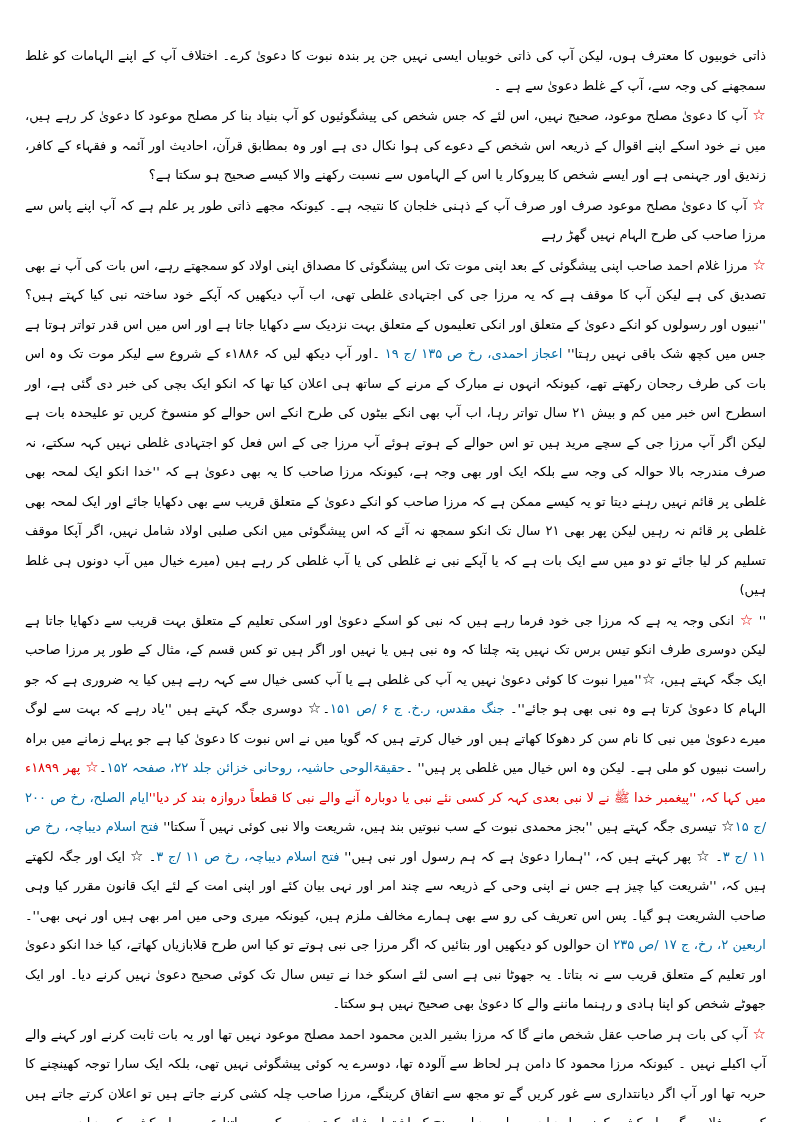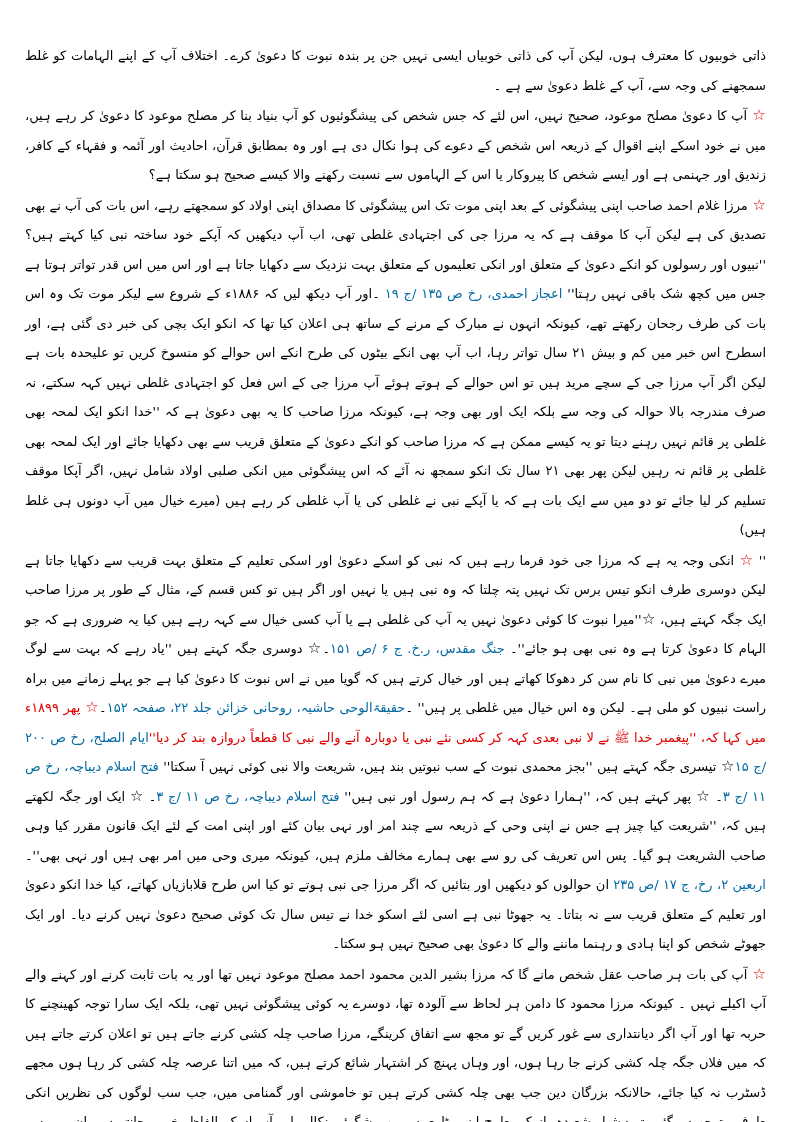--- a/index.html
+++ b/index.html
@@ -38,17 +38,18 @@
   
   .seg-sr { color: #e00000; font-size: 15px; }
 </style>
 </head>
 <body>
 
 <div class="page">
   <div class="doc">
       <p class="para"><span class="seg-n">ذاتی خوبیوں کا معترف ہوں، لیکن آپ کی ذاتی خوبیاں ایسی نہیں جن پر بندہ نبوت کا دعویٰ کرے۔ اختلاف آپ کے اپنے الہامات کو غلط سمجھنے کی وجہ سے، آپ کے غلط دعویٰ سے ہے ۔</span></p>
       <p class="para"><span class="seg-sr">☆ </span><span class="seg-n">آپ کا دعویٰ مصلح موعود، صحیح نہیں، اس لئے کہ جس شخص کی پیشگوئیوں کو آپ بنیاد بنا کر مصلح موعود کا دعویٰ کر رہے ہیں، میں نے خود اسکے اپنے اقوال کے ذریعہ اس شخص کے دعوے کی ہوا نکال دی ہے اور وہ بمطابق قرآن، احادیث اور آئمہ و فقہاء کے کافر، زندیق اور جہنمی ہے اور ایسے شخص کا پیروکار یا اس کے الہاموں سے نسبت رکھنے والا کیسے صحیح ہو سکتا ہے؟</span></p>
+      <p class="para"><span class="seg-sr">☆ </span><span class="seg-n">آپ کا دعویٰ مصلح موعود صرف اور صرف آپ کے ذہنی خلجان کا نتیجہ ہے۔ کیونکہ مجھے ذاتی طور پر علم ہے کہ آپ اپنے پاس سے مرزا صاحب کی طرح الہام نہیں گھڑ رہے</span></p>
       <p class="para"><span class="seg-sr">☆ </span><span class="seg-n">مرزا غلام احمد صاحب اپنی پیشگوئی کے بعد اپنی موت تک اس پیشگوئی کا مصداق اپنی اولاد کو سمجھتے رہے، اس بات کی آپ نے بھی تصدیق کی ہے لیکن آپ کا موقف ہے کہ یہ مرزا جی کی اجتہادی غلطی تھی، اب آپ دیکھیں کہ آپکے خود ساختہ نبی کیا کہتے ہیں؟ ''نبیوں اور رسولوں کو انکے دعویٰ کے متعلق اور انکی تعلیموں کے متعلق بہت نزدیک سے دکھایا جاتا ہے اور اس میں اس قدر تواتر ہوتا ہے جس میں کچھ شک باقی نہیں رہتا'' </span><span class="seg-c">اعجاز احمدی، رخ ص ۱۳۵ /ج ۱۹</span><span class="seg-n"> ۔اور آپ دیکھ لیں کہ ۱۸۸۶ء کے شروع سے لیکر موت تک وہ اس بات کی طرف رجحان رکھتے تھے، کیونکہ انہوں نے مبارک کے مرنے کے ساتھ ہی اعلان کیا تھا کہ انکو ایک بچی کی خبر دی گئی ہے، اور اسطرح اس خبر میں کم و بیش ۲۱ سال تواتر رہا، اب آپ بھی انکے بیٹوں کی طرح انکے اس حوالے کو منسوخ کریں تو علیحدہ بات ہے لیکن اگر آپ مرزا جی کے سچے مرید ہیں تو اس حوالے کے ہوتے ہوئے آپ مرزا جی کے اس فعل کو اجتہادی غلطی نہیں کہہ سکتے، نہ صرف مندرجہ بالا حوالہ کی وجہ سے بلکہ ایک اور بھی وجہ ہے، کیونکہ مرزا صاحب کا یہ بھی دعویٰ ہے کہ ''خدا انکو ایک لمحہ بھی غلطی پر قائم نہیں رہنے دیتا تو یہ کیسے ممکن ہے کہ مرزا صاحب کو انکے دعویٰ کے متعلق قریب سے بھی دکھایا جائے اور ایک لمحہ بھی غلطی پر قائم نہ رہیں لیکن پھر بھی ۲۱ سال تک انکو سمجھ نہ آئے کہ اس پیشگوئی میں انکی صلبی اولاد شامل نہیں، اگر آپکا موقف تسلیم کر لیا جائے تو دو میں سے ایک بات ہے کہ یا آپکے نبی نے غلطی کی یا آپ غلطی کر رہے ہیں (میرے خیال میں آپ دونوں ہی غلط ہیں)</span></p>
       <p class="para"><span class="seg-n">'' </span><span class="seg-sr">☆ </span><span class="seg-n">انکی وجہ یہ ہے کہ مرزا جی خود فرما رہے ہیں کہ نبی کو اسکے دعویٰ اور اسکی تعلیم کے متعلق بہت قریب سے دکھایا جاتا ہے لیکن دوسری طرف انکو تیس برس تک نہیں پتہ چلتا کہ وہ نبی ہیں یا نہیں اور اگر ہیں تو کس قسم کے، مثال کے طور پر مرزا صاحب ایک جگہ کہتے ہیں، </span><span class="seg-s">☆</span><span class="seg-n">''میرا نبوت کا کوئی دعویٰ نہیں یہ آپ کی غلطی ہے یا آپ کسی خیال سے کہہ رہے ہیں کیا یہ ضروری ہے کہ جو الہام کا دعویٰ کرتا ہے وہ نبی بھی ہو جائے''۔ </span><span class="seg-c">جنگ مقدس، ر.خ. ج ۶ /ص ۱۵۱</span><span class="seg-n">۔</span><span class="seg-s">☆</span><span class="seg-n"> دوسری جگہ کہتے ہیں ''یاد رہے کہ بہت سے لوگ میرے دعویٰ میں نبی کا نام سن کر دھوکا کھاتے ہیں اور خیال کرتے ہیں کہ گویا میں نے اس نبوت کا دعویٰ کیا ہے جو پہلے زمانے میں براہ راست نبیوں کو ملی ہے۔ لیکن وہ اس خیال میں غلطی پر ہیں'' ۔</span><span class="seg-c">حقیقۃالوحی حاشیہ، روحانی خزائن جلد ۲۲، صفحہ ۱۵۲</span><span class="seg-n">۔</span><span class="seg-sr">☆ </span><span class="seg-r">پھر ۱۸۹۹ء میں کہا کہ، ''پیغمبر خدا ﷺ نے لا نبی بعدی کہہ کر کسی نئے نبی یا دوبارہ آنے والے نبی کا قطعاً دروازہ بند کر دیا''</span><span class="seg-c">ایام الصلح، رخ ص ۲۰۰ /ج ۱۵</span><span class="seg-s">☆</span><span class="seg-n"> تیسری جگہ کہتے ہیں ''بجز محمدی نبوت کے سب نبوتیں بند ہیں، شریعت والا نبی کوئی نہیں آ سکتا'' </span><span class="seg-c">فتح اسلام دیباچہ، رخ ص ۱۱ /ج ۳</span><span class="seg-n">۔ </span><span class="seg-s">☆</span><span class="seg-n"> پھر کہتے ہیں کہ، ''ہمارا دعویٰ ہے کہ ہم رسول اور نبی ہیں'' </span><span class="seg-c">فتح اسلام دیباچہ، رخ ص ۱۱ /ج ۳</span><span class="seg-n">۔ </span><span class="seg-s">☆</span><span class="seg-n"> ایک اور جگہ لکھتے ہیں کہ، ''شریعت کیا چیز ہے جس نے اپنی وحی کے ذریعہ سے چند امر اور نہی بیان کئے اور اپنی امت کے لئے ایک قانون مقرر کیا وہی صاحب الشریعت ہو گیا۔ پس اس تعریف کی رو سے بھی ہمارے مخالف ملزم ہیں، کیونکہ میری وحی میں امر بھی ہیں اور نہی بھی''۔ </span><span class="seg-c">اربعین ۲، رخ، ج ۱۷ /ص ۲۳۵</span><span class="seg-n"> ان حوالوں کو دیکھیں اور بتائیں کہ اگر مرزا جی نبی ہوتے تو کیا اس طرح قلابازیاں کھاتے، کیا خدا انکو دعویٰ اور تعلیم کے متعلق قریب سے نہ بتاتا۔ یہ جھوٹا نبی ہے اسی لئے اسکو خدا نے تیس سال تک کوئی صحیح دعویٰ نہیں کرنے دیا۔ اور ایک جھوٹے شخص کو اپنا ہادی و رہنما ماننے والے کا دعویٰ بھی صحیح نہیں ہو سکتا۔</span></p>
       <p class="para"><span class="seg-sr">☆ </span><span class="seg-n">آپ کی بات ہر صاحب عقل شخص مانے گا کہ مرزا بشیر الدین محمود احمد مصلح موعود نہیں تھا اور یہ بات ثابت کرنے اور کہنے والے آپ اکیلے نہیں ۔ کیونکہ مرزا محمود کا دامن ہر لحاظ سے آلودہ تھا، دوسرے یہ کوئی پیشگوئی نہیں تھی، بلکہ ایک سارا توجہ کھینچنے کا حربہ تھا اور آپ اگر دیانتداری سے غور کریں گے تو مجھ سے اتفاق کرینگے، مرزا صاحب چلہ کشی کرنے جاتے ہیں تو اعلان کرتے جاتے ہیں کہ میں فلاں جگہ چلہ کشی کرنے جا رہا ہوں، اور وہاں پہنچ کر اشتہار شائع کرتے ہیں، کہ میں اتنا عرصہ چلہ کشی کر رہا ہوں مجھے ڈسٹرب نہ کیا جائے، حالانکہ بزرگان دین جب بھی چلہ کشی کرتے ہیں تو خاموشی اور گمنامی میں، جب سب لوگوں کی نظریں انکی طرف متوجہ ہو گئیں تو ہشیار شعبدہ باز کی طرح اپنی پٹاری سے یہ پیشگوئی نکالی اور آپ اسکے الفاظ بخوبی جانتے ہیں ان میں سے ایک بھی وعدہ پورا نہیں ہوا، اور ۲۲ سال تک بار بار نیا اعلان کرنے کے، پرانے اعلانوں کی تاویلیں کرنیکے اور کسی نے اس پیشگوئی کا کچھ نہیں دیکھا۔ اور آپ پر بھی اس کی ایک بھی نشانی فٹ نہیں بیٹھتی، آپ کہیں گے کہ ضروری نہیں کہ پیشگوئی کی ہر بات پوری ہو، یہ مرزا جی والا استدلال ہے، ورنہ یہ کیسے ممکن ہے کہ خدا کے کہے ہوئے الفاظ ہوں اور پورے نہ ہوں، اور آپ پر تو یہ کسی طرح بھی پورے نہیں ہوتے ۔ اس لئے بھی میرا خیال ہے کہ آپ اس دعویٰ میں حق بجانب نہیں ۔</span></p>
     </div>
 </div>
 
 </body></html>

